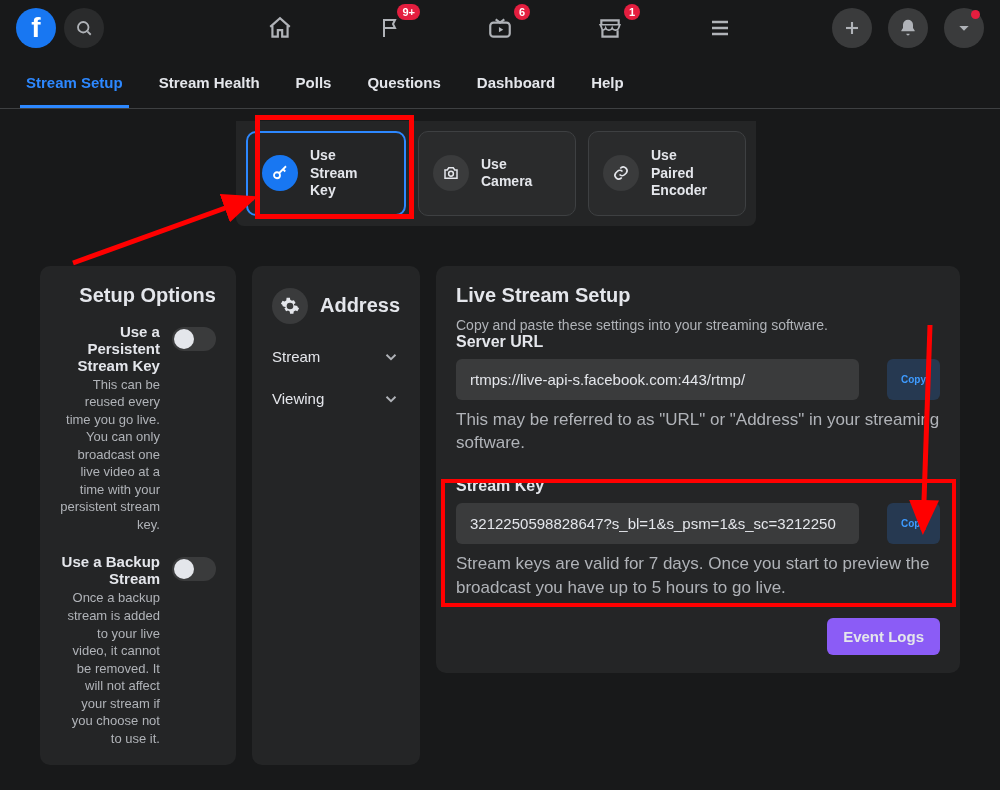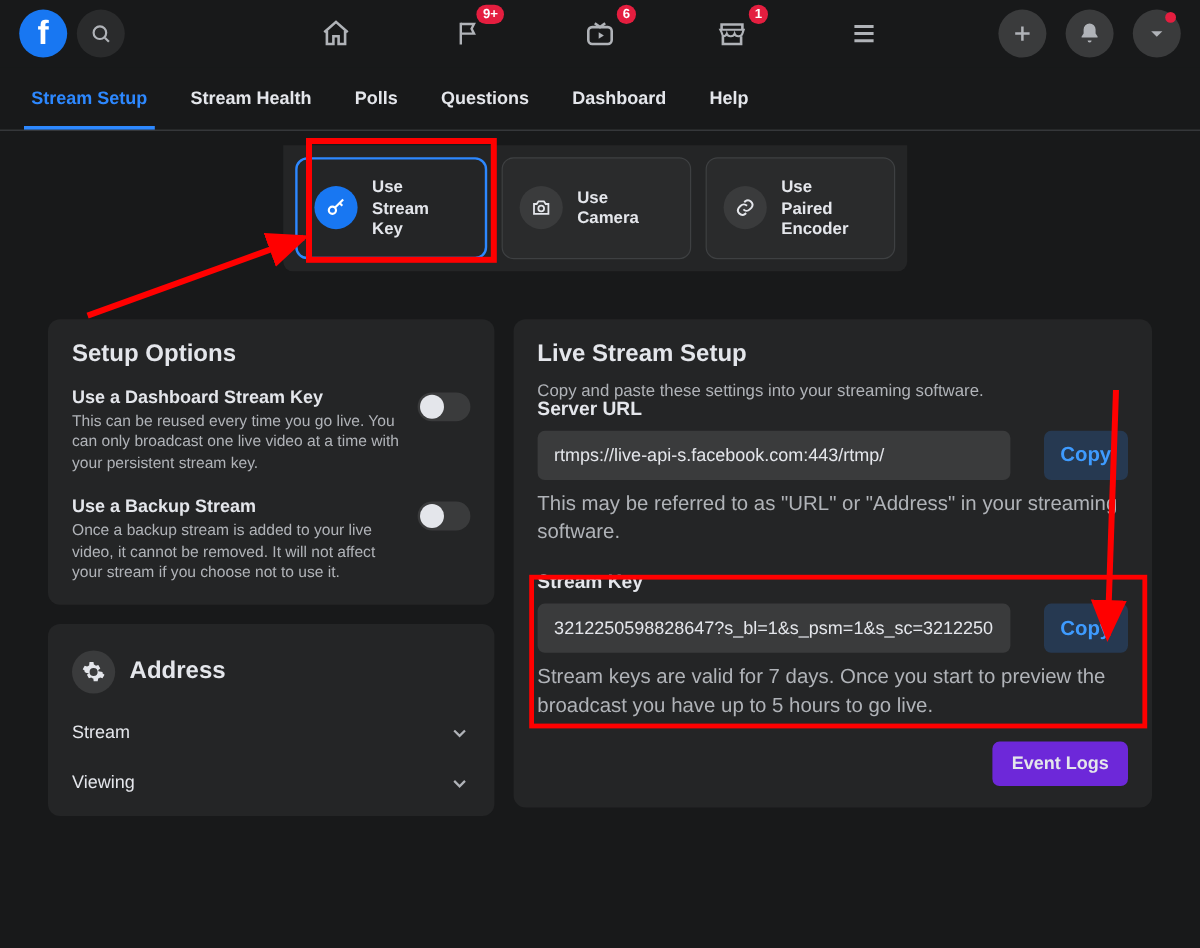--- a/index.html
+++ b/index.html
@@ -35,44 +35,44 @@
   .method-row-wrap{position:relative;margin:12px 0 0 236px;width:520px;}
   .redbox1{position:absolute;left:19px;top:-6px;width:159px;height:104px;border:5px solid var(--red);pointer-events:none;z-index:3;}
   .method-row{display:flex;gap:12px;background:var(--panel);padding:10px;border-radius:0 0 8px 8px;}
   .method-card{flex:1;display:flex;align-items:center;gap:12px;background:#2a2b2c;border:1px solid var(--border);border-radius:10px;padding:14px 14px;cursor:pointer;}
   .method-card.selected{border:2px solid #2d88ff;background:#242526;}
   .method-icon{width:36px;height:36px;border-radius:50%;background:#3a3b3c;display:flex;align-items:center;justify-content:center;color:#e4e6eb;flex-shrink:0;}
   .method-card.selected .method-icon{background:var(--blue2);color:#fff;}
   .method-label{font-size:14px;font-weight:600;line-height:1.25;color:var(--text);}
   
   .content{display:flex;gap:16px;padding:0 40px;margin-top:40px;}
-  .col-left{width:380px;display:flex;flex-direction:column;gap:16px;}
+  .col-left{width:380px;display:flex;flex-direction:row;gap:16px;text-align:right;}
   .col-right{flex:1;}
   .panel{background:var(--panel);border-radius:10px;padding:18px 20px;}
   .panel h2{margin:0 0 10px 0;font-size:20px;font-weight:700;}
   .option-row{display:flex;align-items:flex-start;gap:12px;padding:6px 0 14px 0;}
   .option-row .txt{flex:1;}
   .option-title{font-size:15px;font-weight:600;color:var(--text);margin-bottom:2px;}
   .option-desc{font-size:13px;color:var(--muted);line-height:1.35;}
   .toggle{width:44px;height:24px;border-radius:12px;background:#3a3b3c;position:relative;flex-shrink:0;margin-top:4px;}
   .toggle .knob{width:20px;height:20px;border-radius:50%;background:#e4e6eb;position:absolute;top:2px;left:2px;}
   
   .settings-header{display:flex;align-items:center;gap:12px;padding:4px 0 12px 0;}
   .gear{width:36px;height:36px;border-radius:50%;background:#3a3b3c;display:flex;align-items:center;justify-content:center;}
   .setting-row{display:flex;align-items:center;justify-content:space-between;padding:12px 0;font-size:15px;color:var(--text);cursor:pointer;}
   .chev{color:#b0b3b8;}
   
   .sub{font-size:14px;color:var(--muted);}
   .field-label{font-size:16px;font-weight:600;margin-bottom:8px;}
   .field-row{display:flex;gap:28px;align-items:stretch;}
   .text-display{flex:1;background:#3a3b3c;border-radius:6px;padding:12px 14px;font-size:15px;color:var(--text);white-space:nowrap;overflow:hidden;}
-  .copy-btn{background:#263951;color:#3e9bff;border-radius:6px;padding:10px 14px;font-size:17px;font-weight:600;display:flex;align-items:center;cursor:pointer;}
+  .copy-btn{background:#263951;color:#3e9bff;border-radius:6px;padding:10px 14px;font-size:10px;font-weight:600;display:flex;align-items:center;cursor:pointer;}
   .hint{font-size:17px;color:var(--muted);margin-top:8px;line-height:1.4;}
   .section-gap{height:22px;}
-  .event-logs{background:#6d28d9;border-radius:6px;padding:10px 16px;font-size:15px;font-weight:600;color:var(--text);display:inline-block;float:right;margin-top:18px;cursor:pointer;}
+  .event-logs{background:#8b5cf6;border-radius:6px;padding:10px 16px;font-size:15px;font-weight:600;color:var(--text);display:inline-block;float:right;margin-top:18px;cursor:pointer;}
   .redbox2{position:absolute;border:4px solid var(--red);pointer-events:none;z-index:3;}
   svg{display:block;}
 </style>
 </head>
 <body>
 
 <div class="topbar">
   <div class="fb-logo">
       <span>f</span>
     </div>
@@ -198,21 +198,21 @@
     </defs>
   <line x1="5" y1="95" x2="185" y2="30" stroke="#ff0000" stroke-width="5" marker-end="url(#ah1)"></line>
 </svg>
 
 <div class="content">
   <div class="col-left">
     <div class="panel">
       <h2>Setup Options</h2>
       <div class="option-row">
         <div class="txt">
-          <div class="option-title">Use a Dashboard Stream Key</div>
+          <div class="option-title">Use a Persistent Stream Key</div>
           <div class="option-desc">This can be reused every time you go live. You can only broadcast one live video at a time with your persistent stream key.</div>
         </div>
         <div class="toggle">
             <div class="knob"></div>
           </div>
       </div>
       <div class="option-row" style="padding-bottom:0;">
         <div class="txt">
           <div class="option-title">Use a Backup Stream</div>
           <div class="option-desc">Once a backup stream is added to your live video, it cannot be removed. It will not affect your stream if you choose not to use it.</div>

